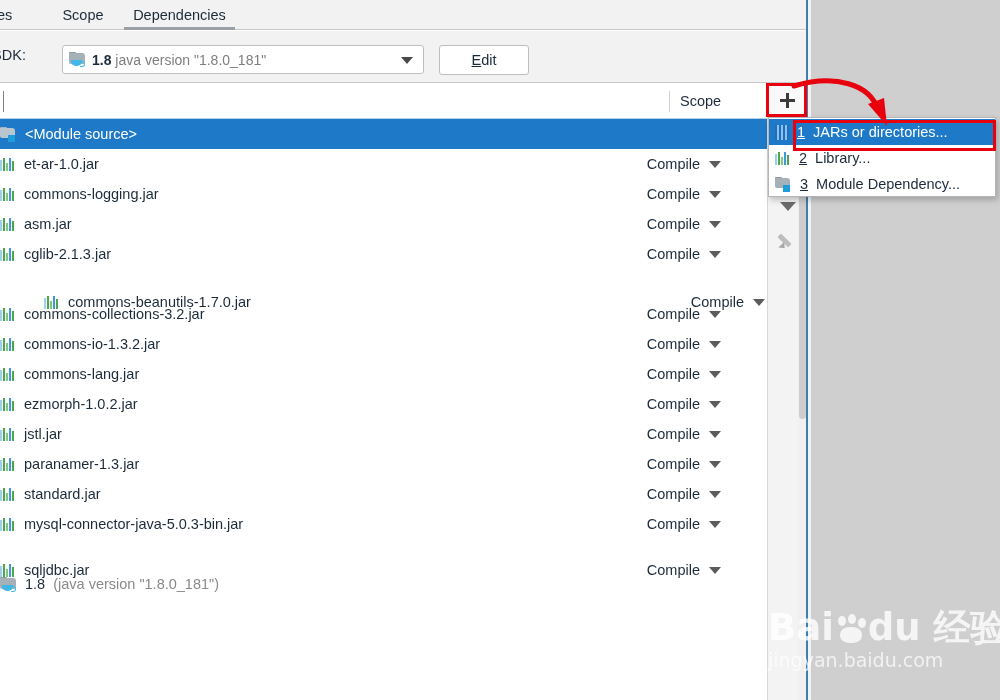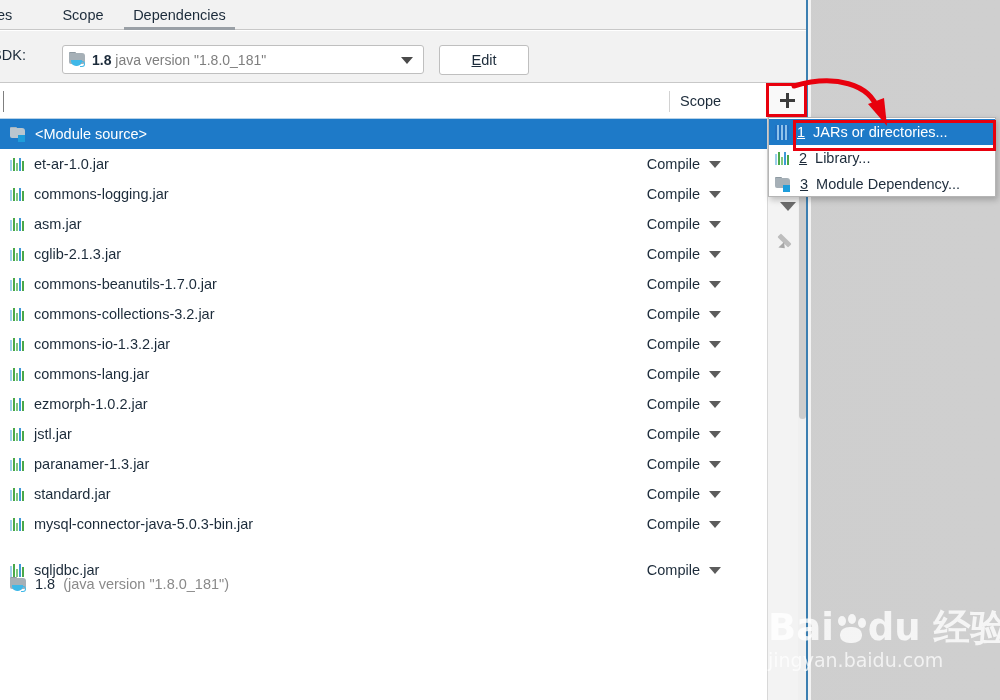--- a/index.html
+++ b/index.html
@@ -163,21 +163,21 @@
   .list {
     position: absolute; left: 0; top: 119px; width: 767px; height: 581px;
     background: #ffffff;
   }
   .row {
     position: absolute; left: 0; width: 767px; height: 30px;
     display: flex; align-items: center;
   }
   .row .name {
     display: flex; align-items: center; gap: 8px;
-    padding-left: 10px; font-size: 14.5px; color: #1c2b3a; white-space: nowrap;
+    font-size: 14.5px; color: #1c2b3a; white-space: nowrap;
   }
   .row .name .dim { color: #8a8a8a; }
   .row.selected { background: #1e7ac8; }
   .row.selected .name { color: #ffffff; }
   .row .scope {
     position: absolute; right: 46px; top: 0; height: 30px;
     display: flex; align-items: center; gap: 9px;
     font-size: 14.5px; color: #1c2b3a;
   }
   .scope .tri {
@@ -394,21 +394,21 @@
               <i></i>
               <i></i>
             </span>
             <span>cglib-2.1.3.jar</span>
           </div>
           <div class="scope">
             <span>Compile</span>
             <span class="tri"></span>
           </div>
         </div>
-        <div class="row" style="top: 150px;">
+        <div class="row" style="top: 168px; margin-left: 44px;">
           <div class="name">
             <span class="ic-jar">
               <i></i>
               <i></i>
               <i></i>
               <i></i>
               <i></i>
             </span>
             <span>commons-beanutils-1.7.0.jar</span>
           </div>

